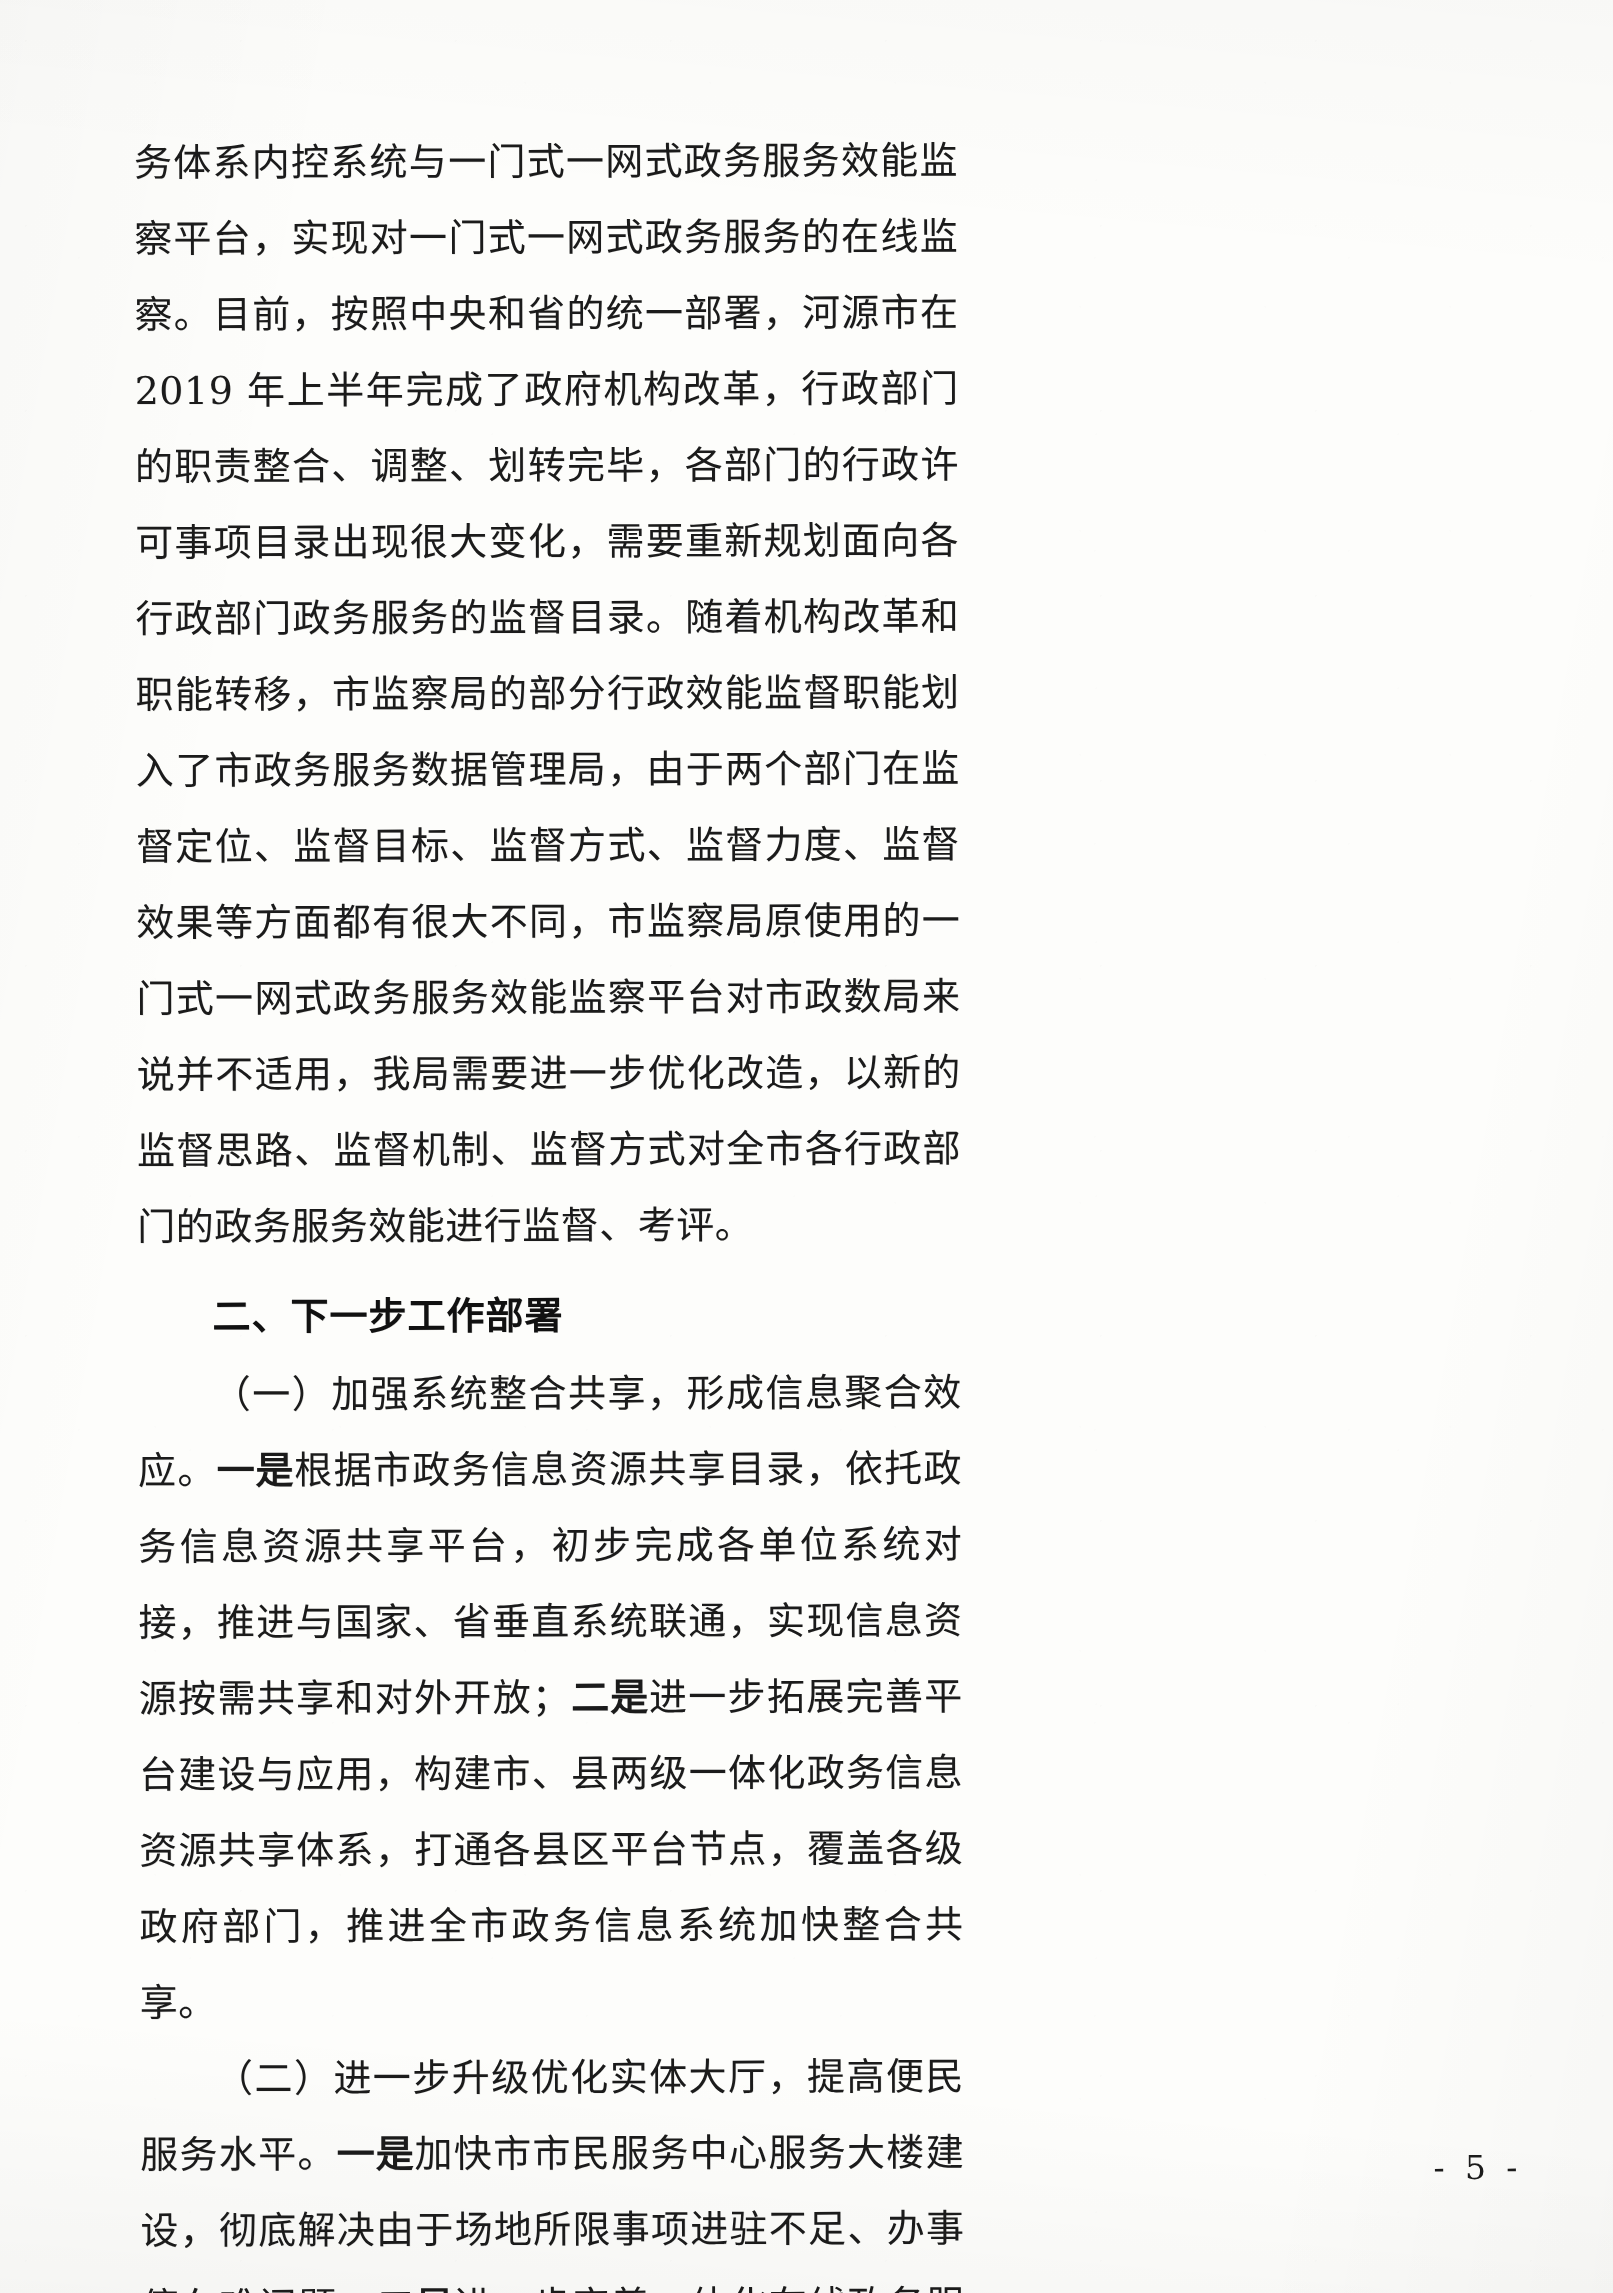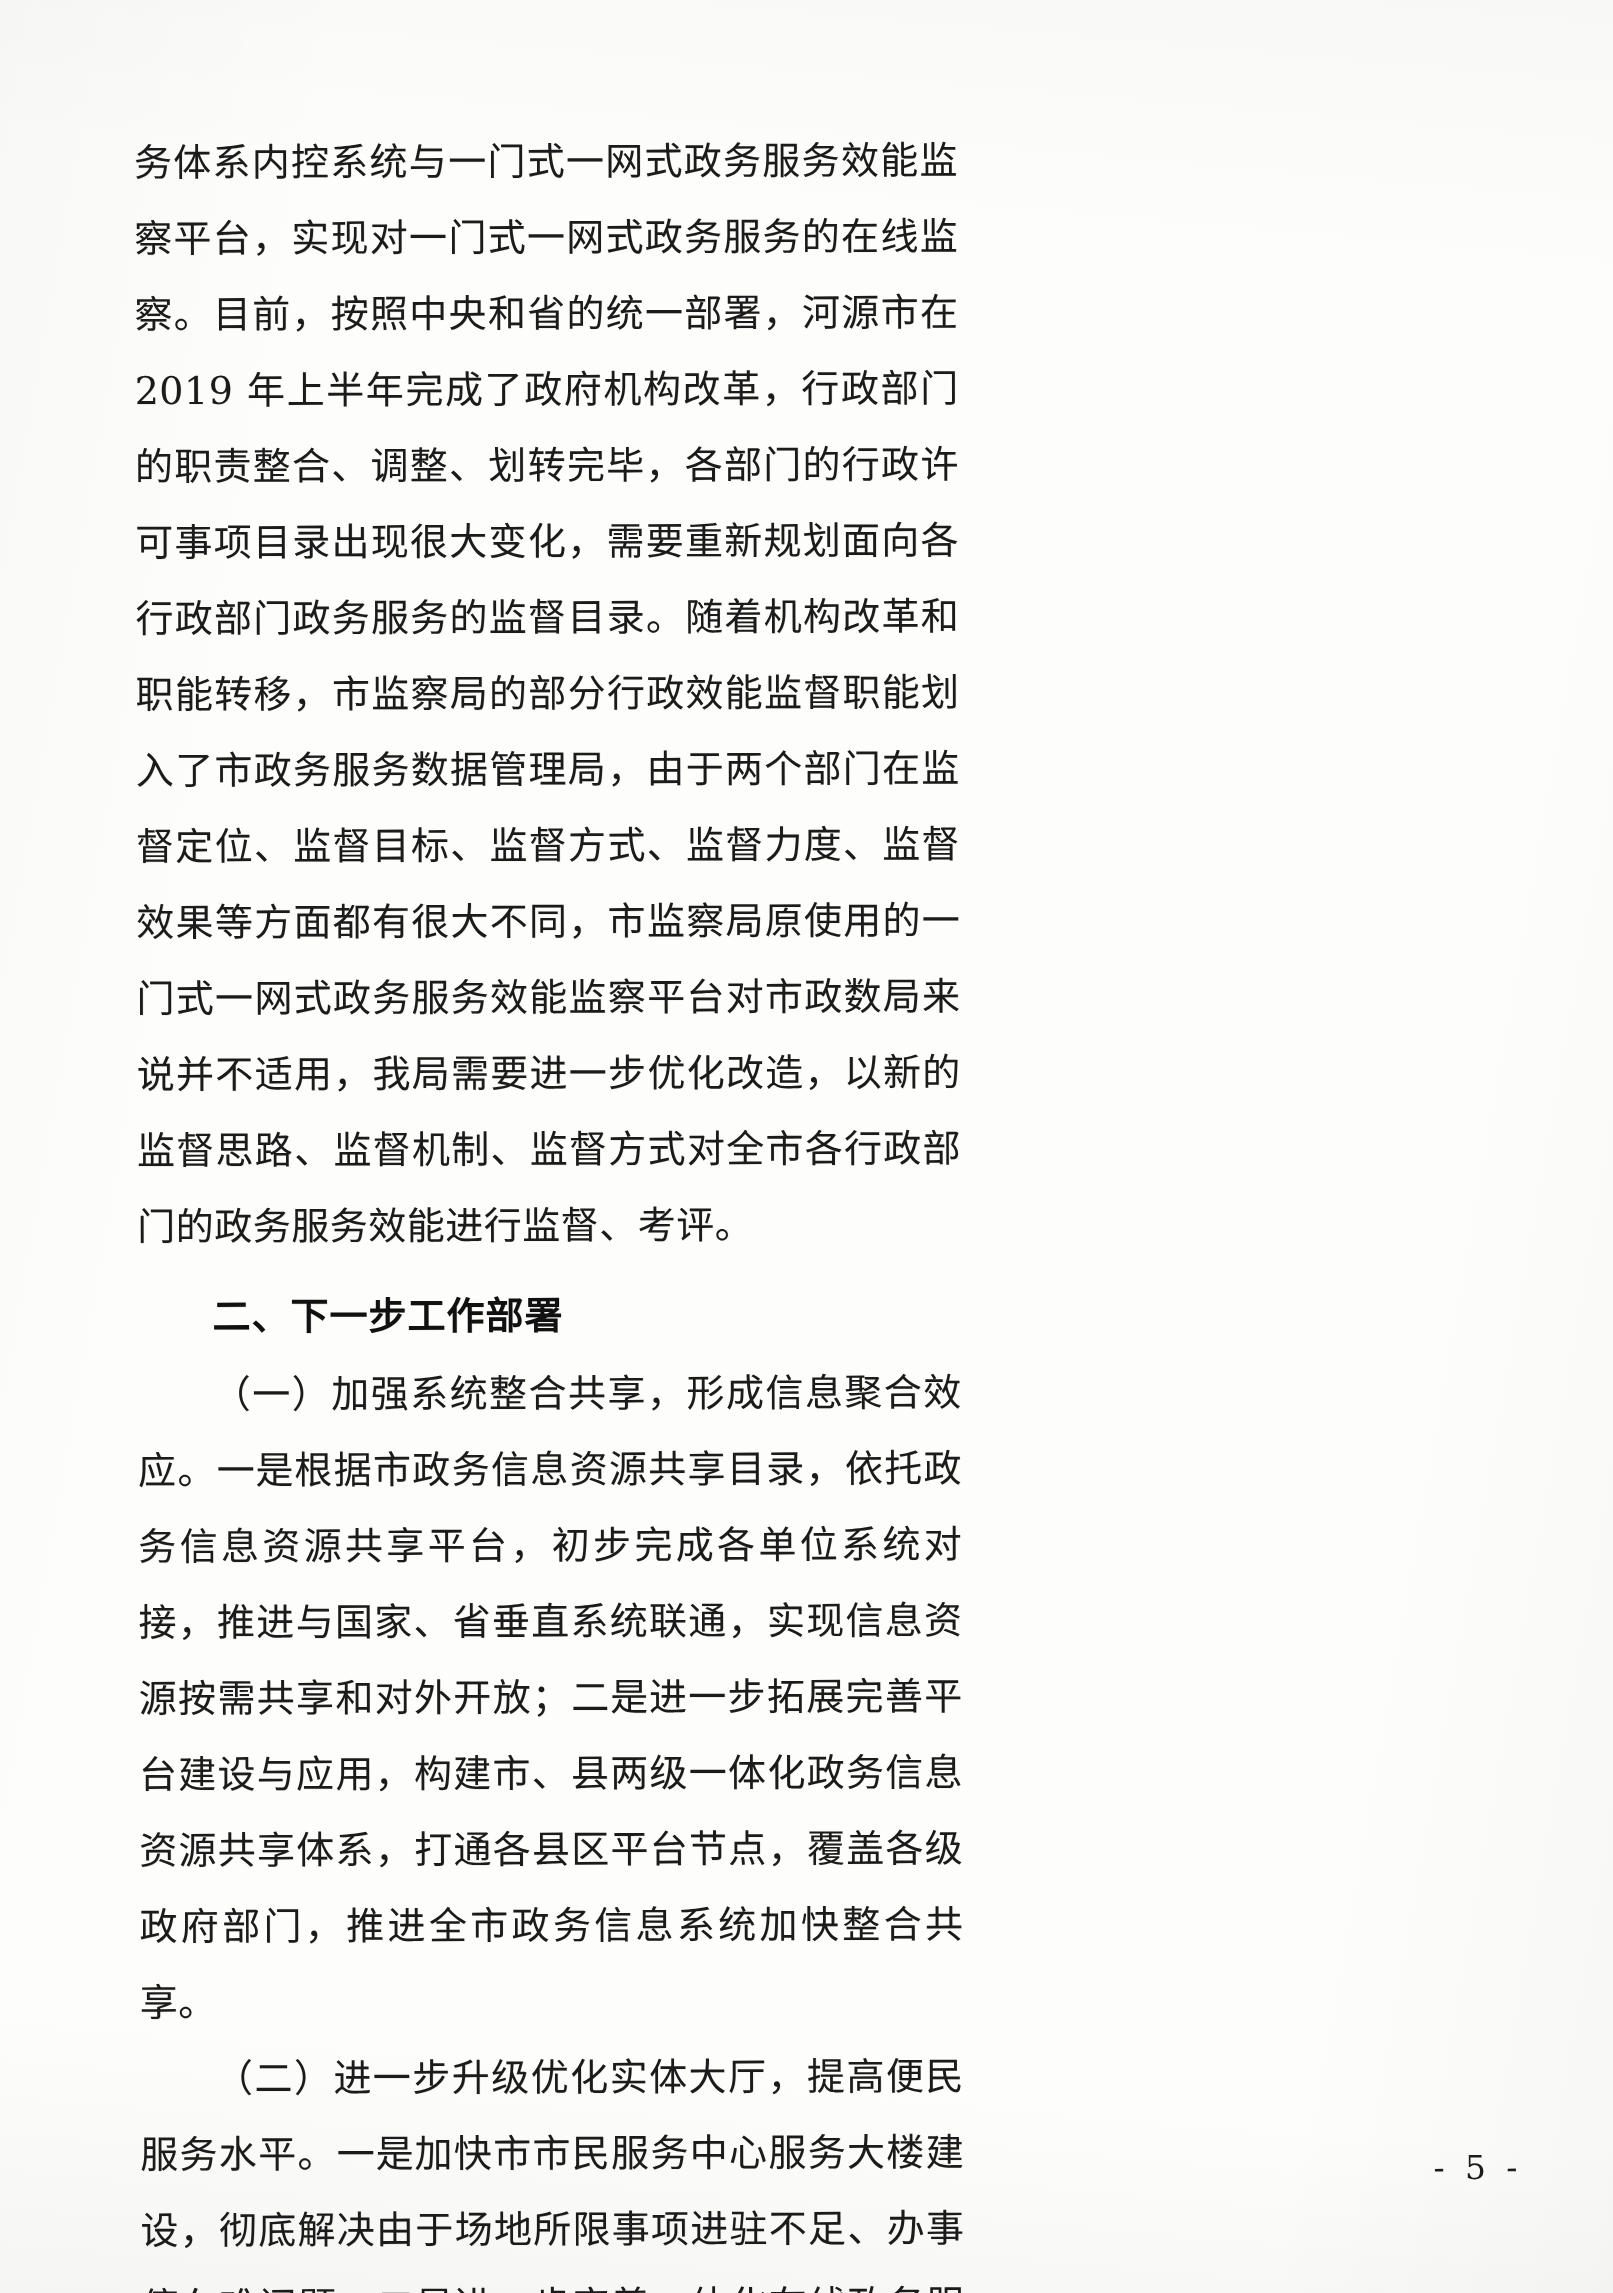--- a/index.html
+++ b/index.html
@@ -66,21 +66,21 @@
   .para + .para {
     margin-top: 0;
   }
 
   .indent {
     text-indent: 75px;
   }
 
   
   .emph {
-    font-weight: 400;
+    font-weight: 700;
     letter-spacing: 0;
   }
 
   
   .section-heading {
     margin: 13.7px 0 2px 0;
     color: #111111;
     font-size: 38px;
     line-height: 76px;
     font-weight: 700;

